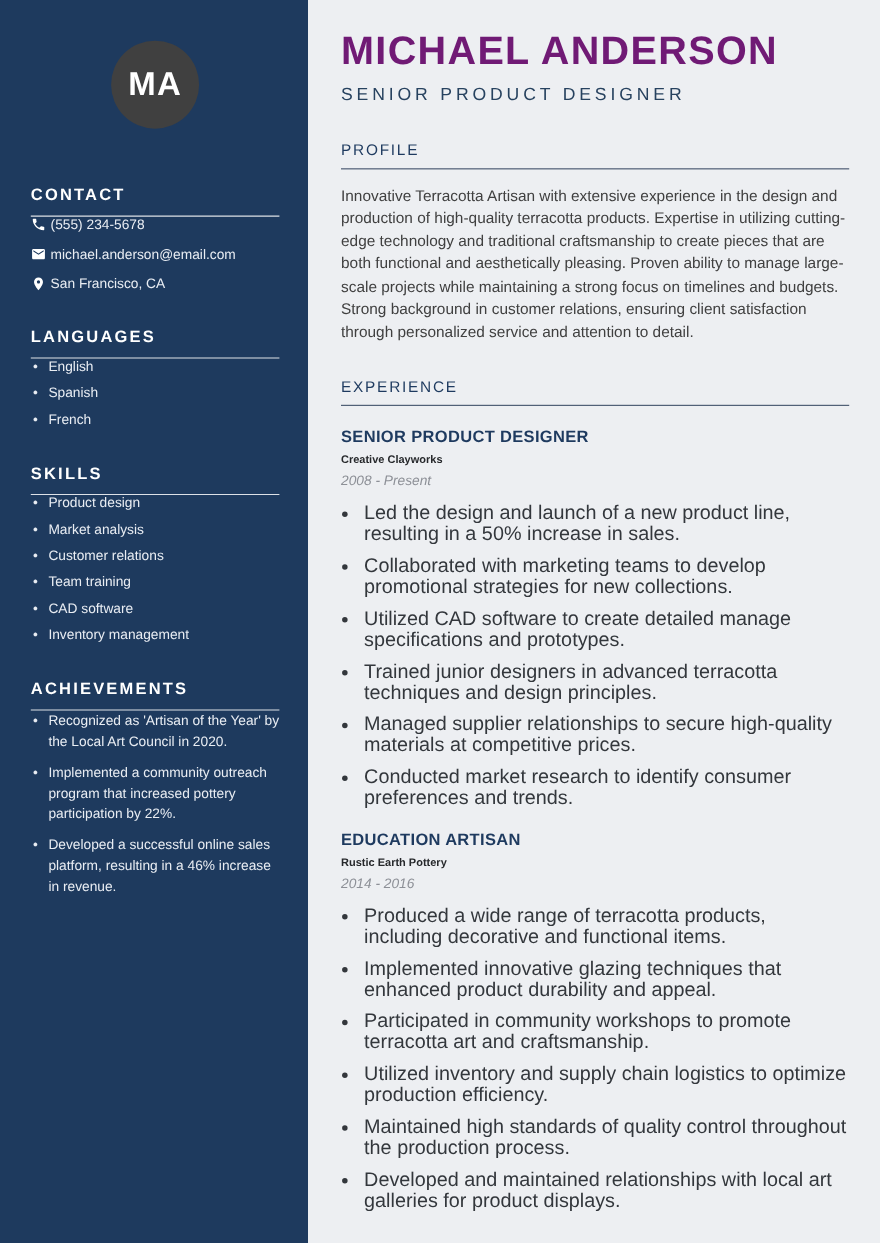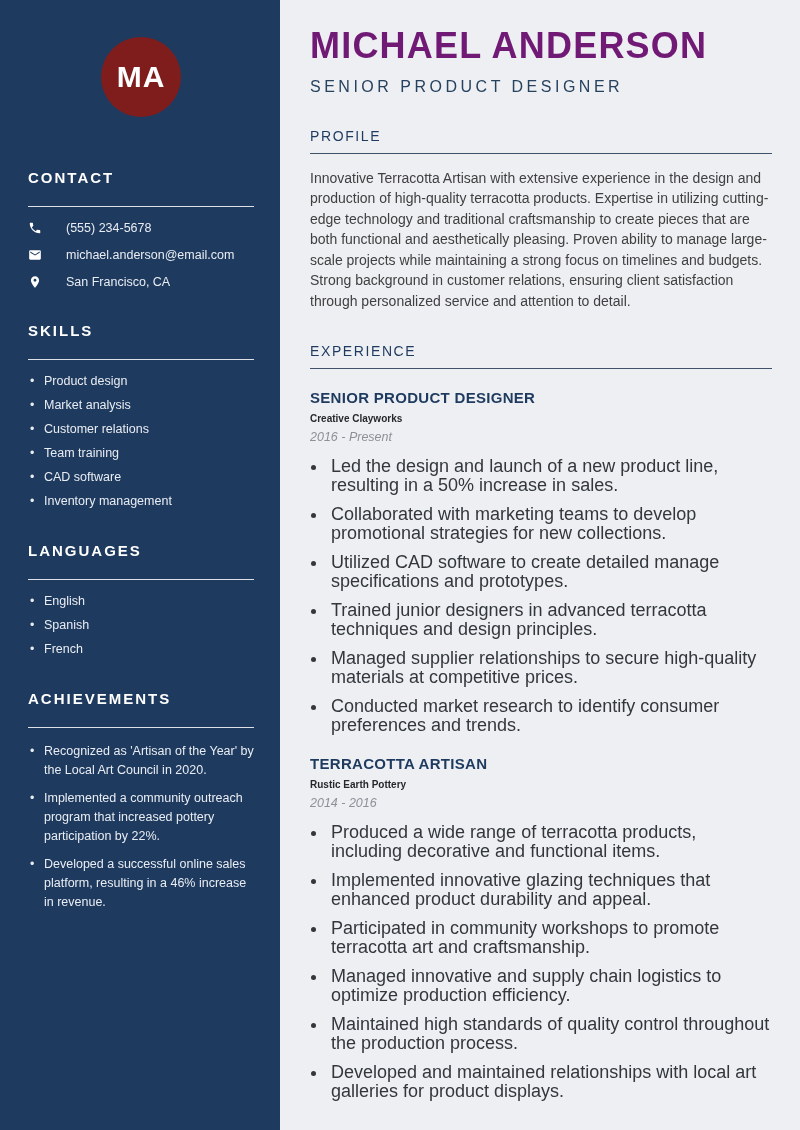--- a/index.html
+++ b/index.html
@@ -14,35 +14,35 @@
 
   
   .sidebar {
     flex: 0 0 280px; width: 280px;
     background: #1e3a5e;
     color: #e9edf3;
     padding: 37px 26px 0 28px;
   }
   .avatar {
     width: 80px; height: 80px; border-radius: 50%;
-    background: #7f1d1d; color: #ffffff;
+    background: #404040; color: #ffffff;
     display: flex; align-items: center; justify-content: center;
     font-size: 30px; font-weight: bold; letter-spacing: 1px;
     margin: 0 auto;
   }
   .side-section { margin-top: 33px; }
   .side-section.first { margin-top: 52px; }
   .side-title {
     font-size: 15px; font-weight: bold; letter-spacing: 2px;
     color: #ffffff;
-    padding-bottom: 20px; margin-bottom: 14px;
+    padding-bottom: 10px; 
     border-bottom: 1px solid rgba(255,255,255,0.85);
   }
   .contact-row {
-    display: flex; align-items: center; gap: 24px;
+    display: flex; align-items: center; gap: 4px;
     font-size: 12.5px; margin-bottom: 13px; color: #e9edf3;
   }
   .contact-row svg { width: 14px; height: 14px; fill: #ffffff; flex: 0 0 14px; }
   ul.side-list { list-style: none; margin: 0; padding: 0; }
   ul.side-list li {
     font-size: 12.5px; line-height: 15px; margin-bottom: 9px;
     padding-left: 16px; position: relative; color: #e9edf3;
   }
   ul.side-list li::before {
     content: "•"; position: absolute; left: 2px; top: 0; color: #e9edf3;
@@ -108,37 +108,37 @@
     </div>
     <div class="contact-row">
       <svg viewBox="0 0 24 24">
           <path d="M12 2C8.13 2 5 5.13 5 9c0 5.25 7 13 7 13s7-7.75 7-13c0-3.87-3.13-7-7-7zm0 9.5c-1.38 0-2.5-1.12-2.5-2.5s1.12-2.5 2.5-2.5 2.5 1.12 2.5 2.5-1.12 2.5-2.5 2.5z"></path>
         </svg>
       <span>San Francisco, CA</span>
     </div>
   </section>
 
   <section class="side-section">
+    <div class="side-title">LANGUAGES</div>
+    <ul class="side-list">
+      <li>English</li>
+      <li>Spanish</li>
+      <li>French</li>
+    </ul>
+  </section>
+
+  <section class="side-section">
     <div class="side-title">SKILLS</div>
     <ul class="side-list">
       <li>Product design</li>
       <li>Market analysis</li>
       <li>Customer relations</li>
       <li>Team training</li>
       <li>CAD software</li>
       <li>Inventory management</li>
-    </ul>
-  </section>
-
-  <section class="side-section">
-    <div class="side-title">LANGUAGES</div>
-    <ul class="side-list">
-      <li>English</li>
-      <li>Spanish</li>
-      <li>French</li>
     </ul>
   </section>
 
 
   <section class="side-section">
     <div class="side-title">ACHIEVEMENTS</div>
     <ul class="side-list wrap">
       <li>Recognized as 'Artisan of the Year' by the Local Art Council in 2020.</li>
       <li>Implemented a community outreach program that increased pottery participation by 22%.</li>
       <li>Developed a successful online sales platform, resulting in a 46% increase in revenue.</li>
@@ -154,38 +154,38 @@
     <div class="section-title">PROFILE</div>
     <p class="profile-text">Innovative Terracotta Artisan with extensive experience in the design and production of high-quality terracotta products. Expertise in utilizing cutting-edge technology and traditional craftsmanship to create pieces that are both functional and aesthetically pleasing. Proven ability to manage large-scale projects while maintaining a strong focus on timelines and budgets. Strong background in customer relations, ensuring client satisfaction through personalized service and attention to detail.</p>
   </section>
 
   <section class="section">
     <div class="section-title">EXPERIENCE</div>
 
     <div class="job">
       <div class="job-role">SENIOR PRODUCT DESIGNER</div>
       <div class="job-company">Creative Clayworks</div>
-      <div class="job-dates">2016 - Present</div>
+      <div class="job-dates">2008 - Present</div>
       <ul class="job-bullets">
         <li>Led the design and launch of a new product line, resulting in a 50% increase in sales.</li>
         <li>Collaborated with marketing teams to develop promotional strategies for new collections.</li>
         <li>Utilized CAD software to create detailed manage specifications and prototypes.</li>
         <li>Trained junior designers in advanced terracotta techniques and design principles.</li>
         <li>Managed supplier relationships to secure high-quality materials at competitive prices.</li>
         <li>Conducted market research to identify consumer preferences and trends.</li>
       </ul>
     </div>
 
     <div class="job">
-      <div class="job-role">TERRACOTTA ARTISAN</div>
+      <div class="job-role">EDUCATION ARTISAN</div>
       <div class="job-company">Rustic Earth Pottery</div>
       <div class="job-dates">2014 - 2016</div>
       <ul class="job-bullets">
         <li>Produced a wide range of terracotta products, including decorative and functional items.</li>
         <li>Implemented innovative glazing techniques that enhanced product durability and appeal.</li>
         <li>Participated in community workshops to promote terracotta art and craftsmanship.</li>
-        <li>Managed innovative and supply chain logistics to optimize production efficiency.</li>
+        <li>Utilized inventory and supply chain logistics to optimize production efficiency.</li>
         <li>Maintained high standards of quality control throughout the production process.</li>
         <li>Developed and maintained relationships with local art galleries for product displays.</li>
       </ul>
     </div>
   </section>
 </main>
 
 </body></html>

